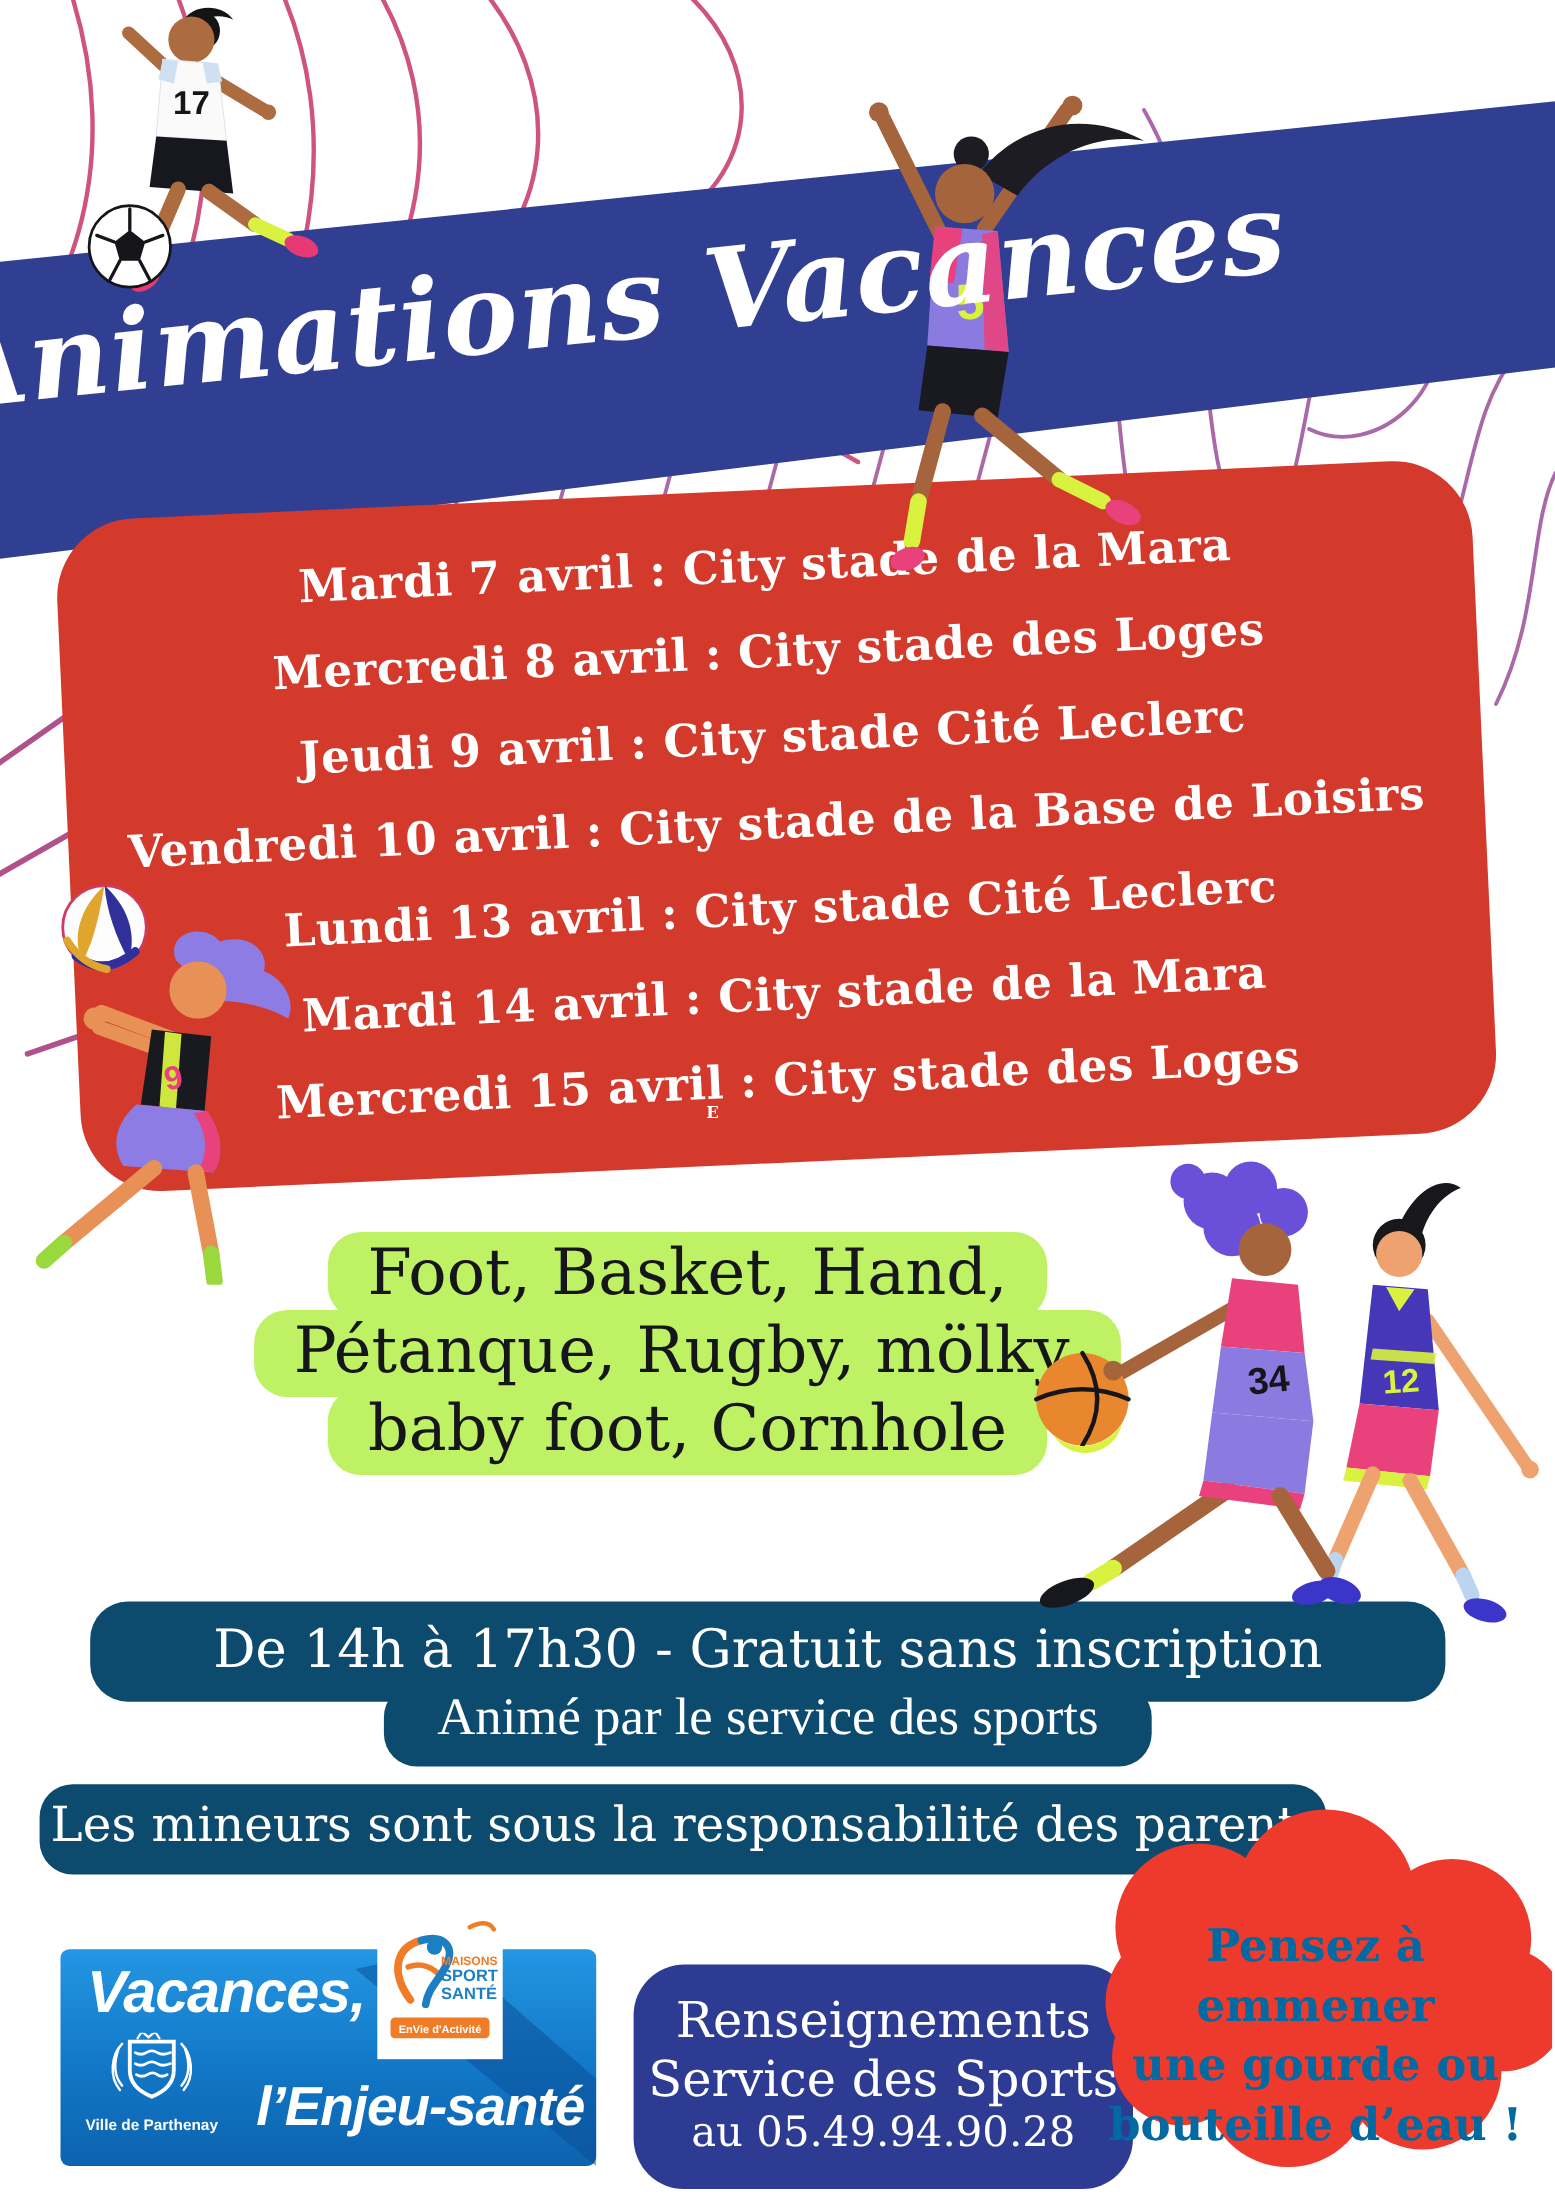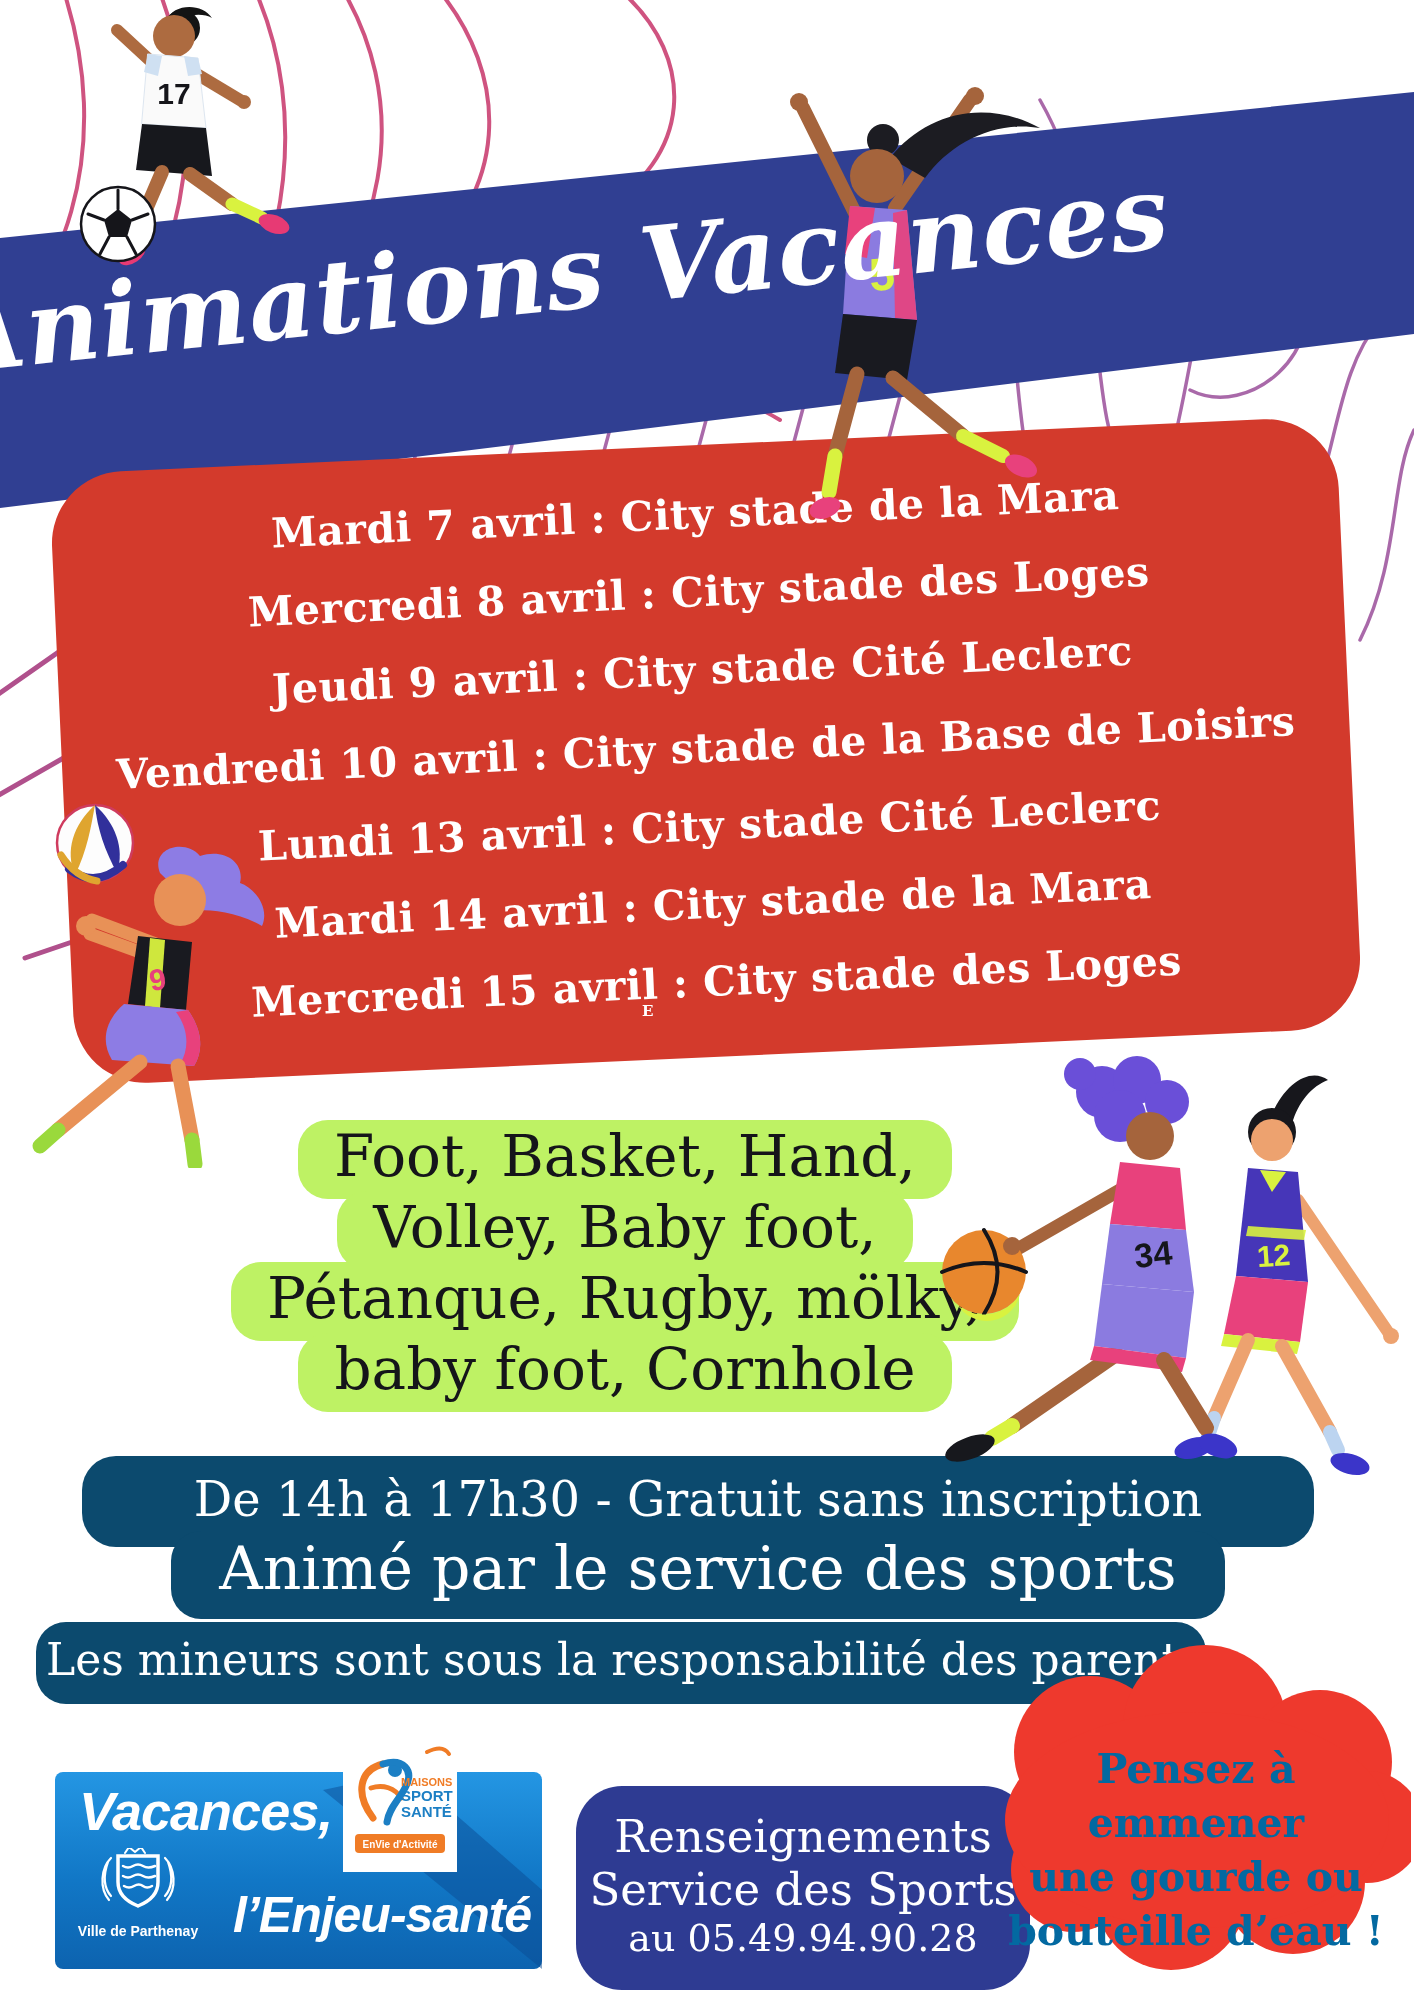--- a/index.html
+++ b/index.html
@@ -34,21 +34,21 @@
   #activities-panel{left:195px;top:1120px;width:860px;display:flex;flex-direction:column;align-items:center;}
   .act-line{background:#bef264;color:#15151a;font:400 58px/1.12 "DejaVu Serif",serif;
     padding:4px 36px 10px;border-radius:30px;margin-top:-8px;white-space:nowrap;}
   .act-line:first-child{margin-top:0;}
 
   
   .pill{background:#0c4a6e;color:#ffffff;font-family:"DejaVu Serif",serif;font-weight:400;}
   #info-banner{left:82px;top:1456px;width:1232px;display:flex;flex-direction:column;align-items:center;}
   .pill-a{width:100%;box-sizing:border-box;text-align:center;font-size:48px;line-height:1.15;
     padding:16px 20px 20px;border-radius:34px;white-space:nowrap;}
-  .pill-b{margin-top:-16px;font-size:60px;line-height:1.1;padding:4px 48px 18px;border-radius:30px;white-space:nowrap;}
+  .pill-b{margin-top:-16px;font-size:48px;line-height:1.1;padding:4px 48px 18px;border-radius:30px;white-space:nowrap;font-family:Liberation Serif, serif;}
   #minors-banner{left:36px;top:1622px;width:1170px;box-sizing:border-box;text-align:center;
     font-size:44px;line-height:1.1;padding:14px 10px 20px;border-radius:30px;white-space:nowrap;}
 
   
   #parthenay-block{left:55px;top:1772px;width:487px;height:197px;border-radius:8px;
     background:linear-gradient(180deg,#2496e3 0%,#1177c6 55%,#0d63af 100%);}
   #parthenay-line1{left:24px;top:8px;color:#fff;font:italic 700 54px "Liberation Sans",sans-serif;letter-spacing:-1px;}
   #parthenay-line2{left:146px;top:114px;color:#fff;font:italic 700 50px "Liberation Sans",sans-serif;letter-spacing:-1px;margin-left:32px;}
   #mss-box{left:288px;top:-36px;width:114px;height:136px;background:#ffffff;text-decoration:underline;}
 
@@ -112,21 +112,20 @@
     <div class="sched-line">Jeudi 9 avril : City stade Cité Leclerc</div>
     <div class="sched-line">Vendredi 10 avril : City stade de la Base de Loisirs</div>
     <div class="sched-line">Lundi 13 avril : City stade Cité Leclerc</div>
     <div class="sched-line">Mardi 14 avril : City stade de la Mara</div>
     <div class="sched-line">Mercredi 15 avril : City stade des Loges</div>
   </div>
   <span id="stray-glyph" class="abs">E</span>
 
   <div id="activities-panel" class="abs">
     <div class="act-line">Foot, Basket, Hand,</div>
-    <div class="act-line">Volley, Baby foot,</div>
     <div class="act-line">Pétanque, Rugby, mölky,</div>
     <div class="act-line">baby foot, Cornhole</div>
   </div>
 
   <div id="info-banner" class="abs">
     <div class="pill pill-a">De 14h à 17h30 - Gratuit sans inscription</div>
     <div class="pill pill-b">Animé par le service des sports</div>
   </div>
 
   <div id="minors-banner" class="abs pill">Les mineurs sont sous la responsabilité des parents</div>

